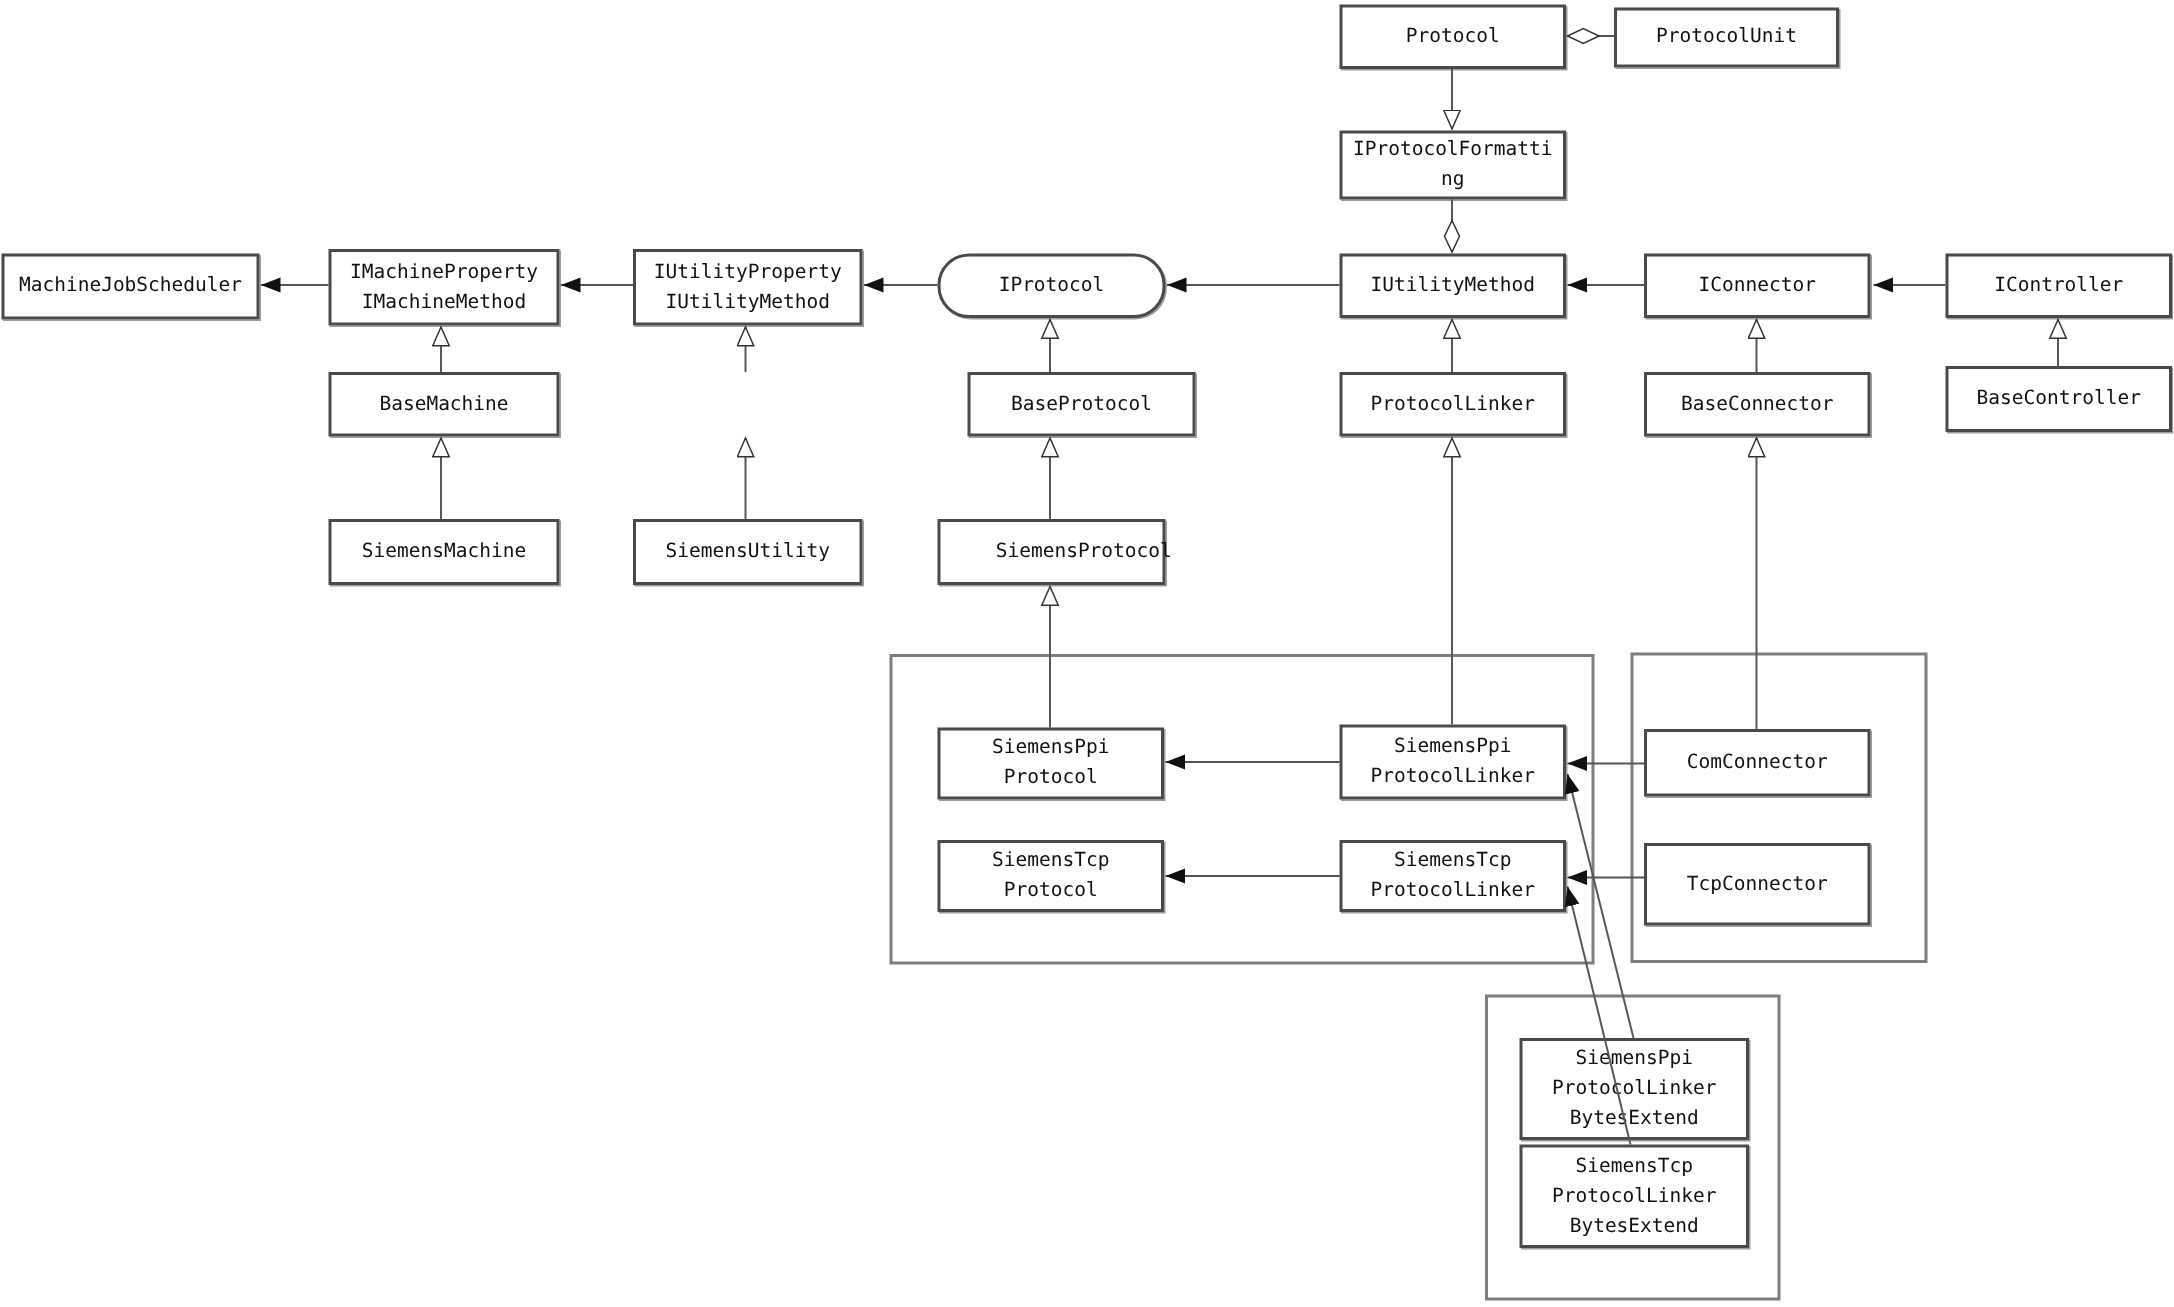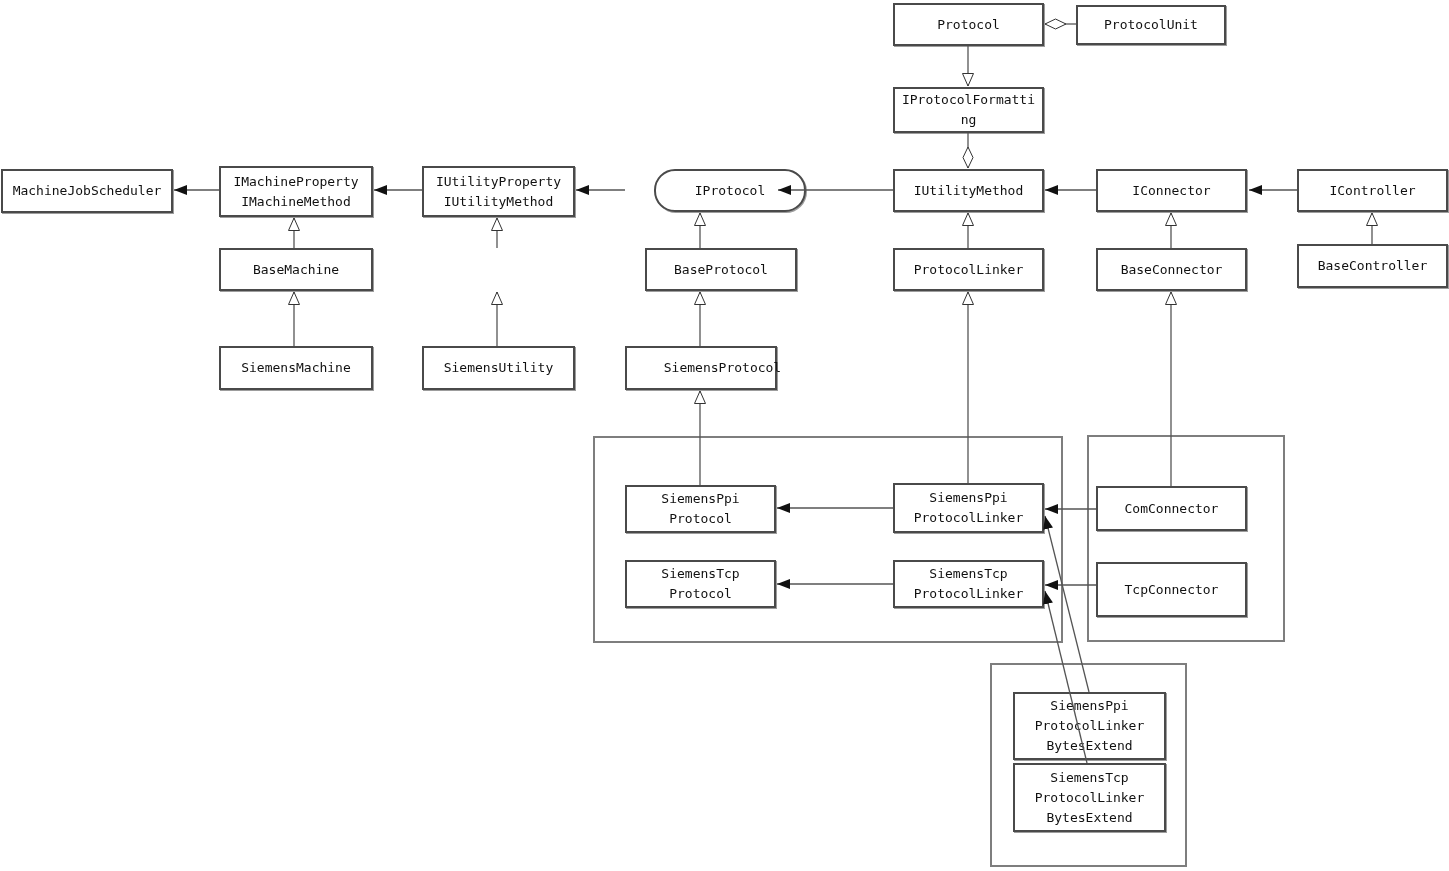--- a/index.html
+++ b/index.html
@@ -44,21 +44,21 @@
   }
   #edges-svg line { stroke: #555555; stroke-width: 1.3; }
 
   
   .n-mjs    { left: 1px;    top: 169px; width: 172px; height: 44px; }
   .n-pipe   { left: 893px;  top: 3px;   width: 151px; height: 43px; }
   .n-punit  { left: 1076px; top: 5px;   width: 150px; height: 40px; }
   .n-ipf    { left: 893px;  top: 87px;  width: 151px; height: 46px; }
   .n-imach  { left: 219px;  top: 166px; width: 154px; height: 51px; }
   .n-iutil  { left: 422px;  top: 166px; width: 153px; height: 51px; }
-  .n-iprot  { left: 654px;  top: 169px; width: 152px; height: 43px; border-radius: 21px; }
+  .n-iprot  { left: 625px;  top: 169px; width: 152px; height: 43px; border-radius: 21px; }
   .n-ipl    { left: 893px;  top: 169px; width: 151px; height: 43px; }
   .n-iconn  { left: 1096px; top: 169px; width: 151px; height: 43px; }
   .n-ictrl  { left: 1297px; top: 169px; width: 151px; height: 43px; }
   .n-bmach  { left: 219px;  top: 248px; width: 154px; height: 43px; }
   .n-butil  { left: 422px;  top: 248px; width: 153px; height: 43px; }
   .n-bprot  { left: 625px;  top: 248px; width: 152px; height: 43px; margin-left: 20px; }
   .n-plink  { left: 893px;  top: 248px; width: 151px; height: 43px; }
   .n-bconn  { left: 1096px; top: 248px; width: 151px; height: 43px; }
   .n-bctrl  { left: 1297px; top: 244px; width: 151px; height: 44px; }
   .n-smach  { left: 219px;  top: 346px; width: 154px; height: 44px; }

